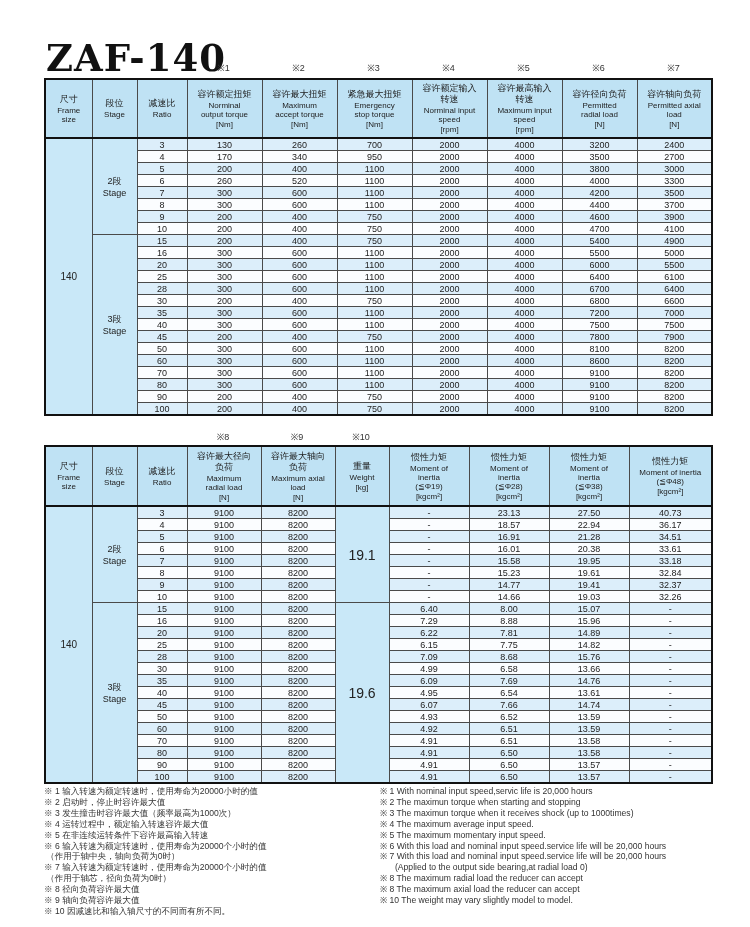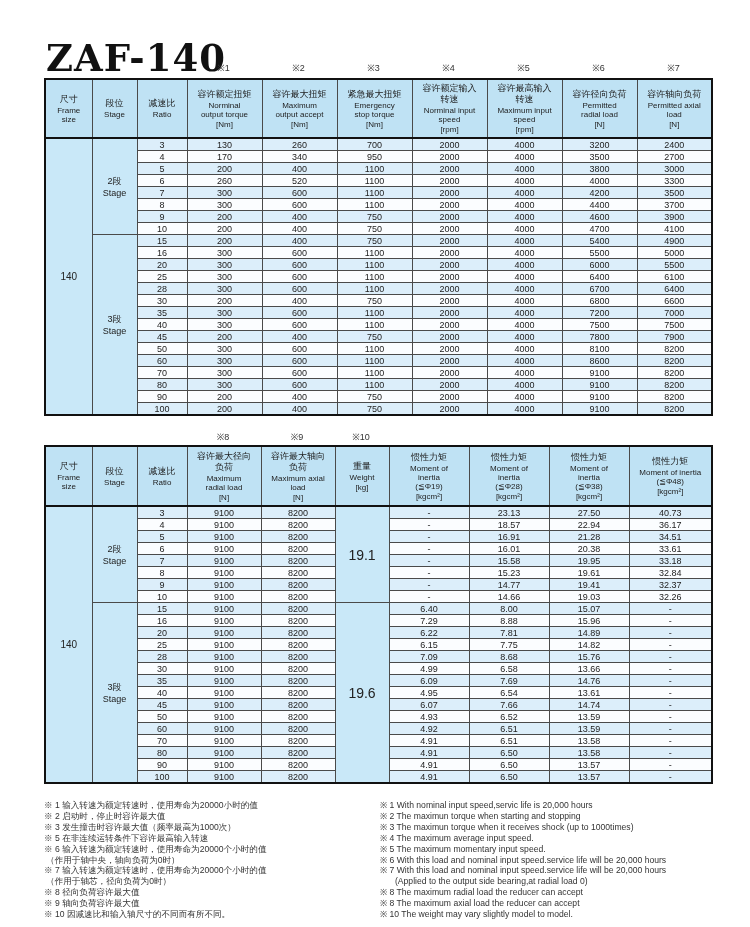--- a/index.html
+++ b/index.html
@@ -42,21 +42,21 @@
     text-align:center;color:#222;
   }
   tr.odd td{background:#dceefa;}
   tr.even td{background:#fbfdff;}
   .t td.merge{background:#c9e8f8 !important;vertical-align:middle;}
   .t td.frame{font-size:10px;}
   .t td.stage .zh{font-size:9px;line-height:12px;}
   .t td.stage .en{font-size:9px;line-height:12px;}
   .t td.weight{font-size:14px;}
 
-  .footnotes{display:flex;margin-top:16px;}
+  .footnotes{display:flex;margin-top:2px;}
   .fn-col{font-size:8.6px;line-height:10.9px;color:#333;}
   .fn-zh{width:336px;}
   .fn-en{width:331px;}
   .fn-en .cont{padding-left:15px;}
   .fn-zh .cont{padding-left:2px;}
   .fn-line{white-space:nowrap;}
 </style>
 </head>
 <body>
 
@@ -102,21 +102,21 @@
             <div class="zh">减速比</div>
             <div class="en">Ratio</div>
           </th>
         <th>
             <div class="zh">容许额定扭矩</div>
             <div class="en">Norminal output torque</div>
             <div class="unit">[Nm]</div>
           </th>
         <th>
             <div class="zh">容许最大扭矩</div>
-            <div class="en">Maximum output accept</div>
+            <div class="en">Maximum accept torque</div>
             <div class="unit">[Nm]</div>
           </th>
         <th>
             <div class="zh">紧急最大扭矩</div>
             <div class="en">Emergency stop torque</div>
             <div class="unit">[Nm]</div>
           </th>
         <th>
             <div class="zh">容许额定输入转速</div>
             <div class="en">Norminal input speed</div>
@@ -676,20 +676,21 @@
           <td>-</td>
         </tr>
       </tbody>
   </table>
 
   <div class="footnotes">
     <div class="fn-col fn-zh" id="fnzh">
         <div class="fn-line">※ 1 输入转速为额定转速时，使用寿命为20000小时的值</div>
         <div class="fn-line">※ 2 启动时，停止时容许最大值</div>
         <div class="fn-line">※ 3 发生撞击时容许最大值（频率最高为1000次）</div>
+        <div class="fn-line">※ 4 运转过程中，额定输入转速容许最大值</div>
         <div class="fn-line">※ 5 在非连续运转条件下容许最高输入转速</div>
         <div class="fn-line">※ 6 输入转速为额定转速时，使用寿命为20000个小时的值</div>
         <div class="fn-line cont">（作用于轴中央，轴向负荷为0时）</div>
         <div class="fn-line">※ 7 输入转速为额定转速时，使用寿命为20000个小时的值</div>
         <div class="fn-line cont">（作用于轴芯，径向负荷为0时）</div>
         <div class="fn-line">※ 8 径向负荷容许最大值</div>
         <div class="fn-line">※ 9 轴向负荷容许最大值</div>
         <div class="fn-line">※ 10 因减速比和输入轴尺寸的不同而有所不同。</div>
       </div>
     <div class="fn-col fn-en" id="fnen">

